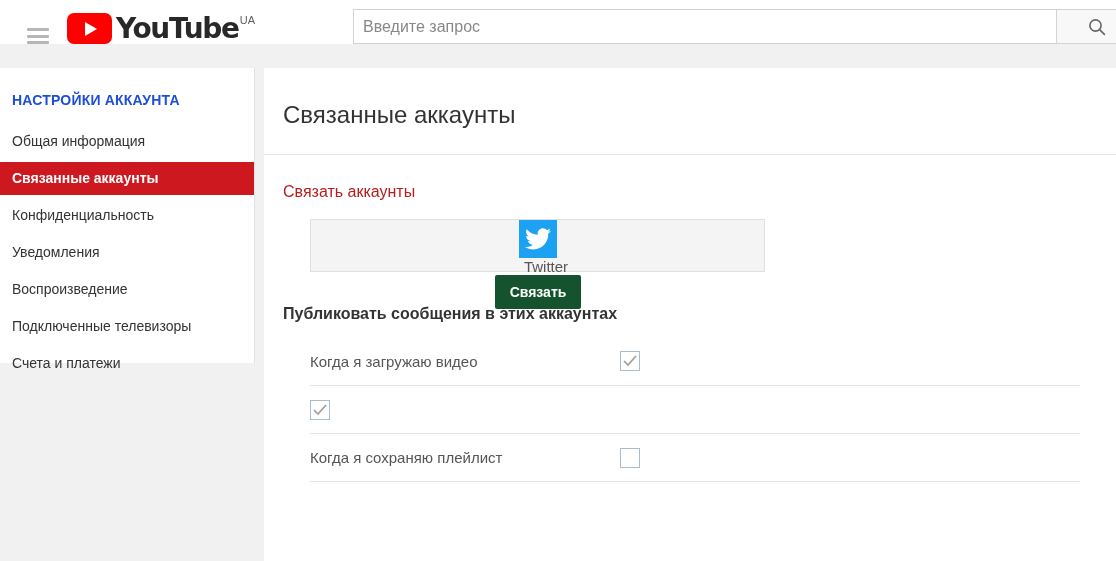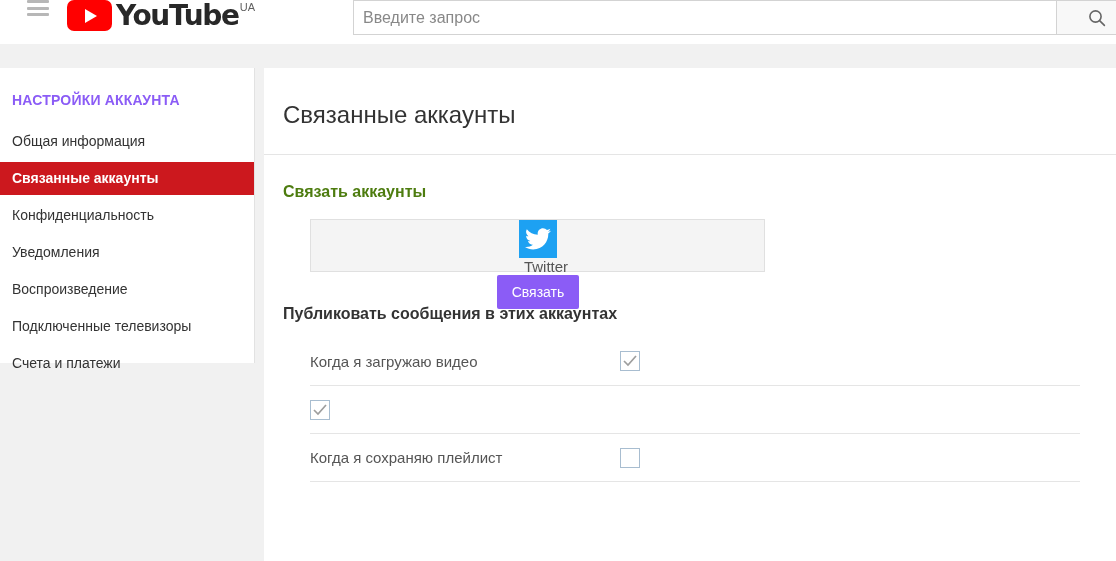--- a/index.html
+++ b/index.html
@@ -11,21 +11,21 @@
     background: #f1f1f1;
     font-family: "Liberation Sans", "DejaVu Sans", sans-serif;
     -webkit-font-smoothing: antialiased;
   }
 
   
   .header {
     position: absolute; top: 0; left: 0;
     width: 1116px; height: 44px;
     background: #ffffff;
-    display: flex; align-items: flex-start;
+    display: flex; align-items: flex-end;
   }
   .hamburger {
     width: 22px; height: 16px;
     margin-left: 27px; margin-right: 18px;
     display: flex; flex-direction: column; justify-content: space-between;
     cursor: pointer;
   }
   .hamburger span {
     display: block; width: 22px; height: 3px;
     background: #b7b7b7; border-radius: 1px;
@@ -91,21 +91,21 @@
 
   
   .sidebar {
     position: absolute; top: 68px; left: 0;
     width: 255px; height: 295px;
     background: #ffffff;
     border-right: 1px solid #e2e2e2;
     padding-top: 24px;
   }
   .sidebar-title {
-    font-size: 14px; font-weight: bold; color: #8b5cf6;
+    font-size: 14px; font-weight: bold; color: #1d4ed8;
     padding: 0 14px 0 12px; margin-bottom: 17px;
     letter-spacing: .2px;
   }
   .sidebar-item {
     display: block;
     font-size: 14px; color: #333333;
     padding: 8px 12px; margin-bottom: 4px;
     cursor: pointer; line-height: 17px;
   }
   .sidebar-item.active {
@@ -125,23 +125,22 @@
     padding: 32px 0 0 19px;
     font-weight: normal; margin: 0;
     line-height: 29px;
   }
   .title-rule {
     margin: 25px 0 0 0;
     height: 1px; background: #e5e5e5;
     width: 852px;
   }
   .section-label {
-    font-size: 16px; color: #4d7c0f;
+    font-size: 16px; color: #b91c1c;
     padding: 28px 0 0 19px;
-    font-weight: bold;
   }
   .section-label.bold {
     font-weight: bold; color: #333333;
     padding-top: 33px;
   }
 
   
   .link-card {
     margin: 18px 0 0 46px;
     width: 455px; height: 53px;
@@ -155,23 +154,23 @@
     width: 38px; height: 38px;
     background: #1da1f2;
     display: flex; align-items: center; justify-content: center;
     flex: none;
   }
   .link-name {
     font-size: 15px; color: #555555;
     margin-left: 16px; flex: 1;
   }
   .link-btn {
-    background: #8b5cf6;
+    background: #14532d;
     color: #ffffff;
-    font-size: 14px; font-weight: normal;
+    font-size: 14px; font-weight: bold;
     border: none; border-radius: 2px;
     padding: 9px 15px;
     cursor: pointer;
     font-family: "Liberation Sans", sans-serif;
   }
 
   
   .rows { margin: 14px 0 0 46px; width: 770px; }
   .row {
     display: flex; align-items: center;

